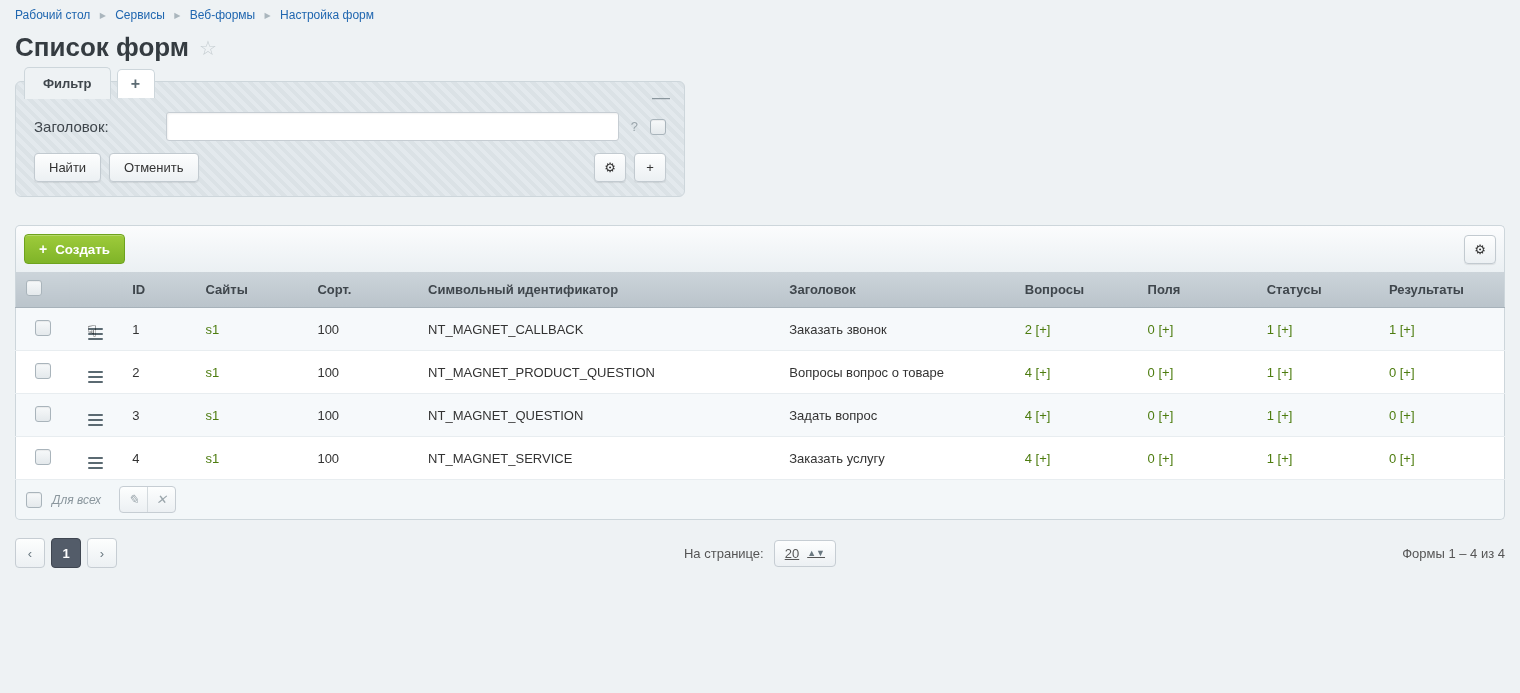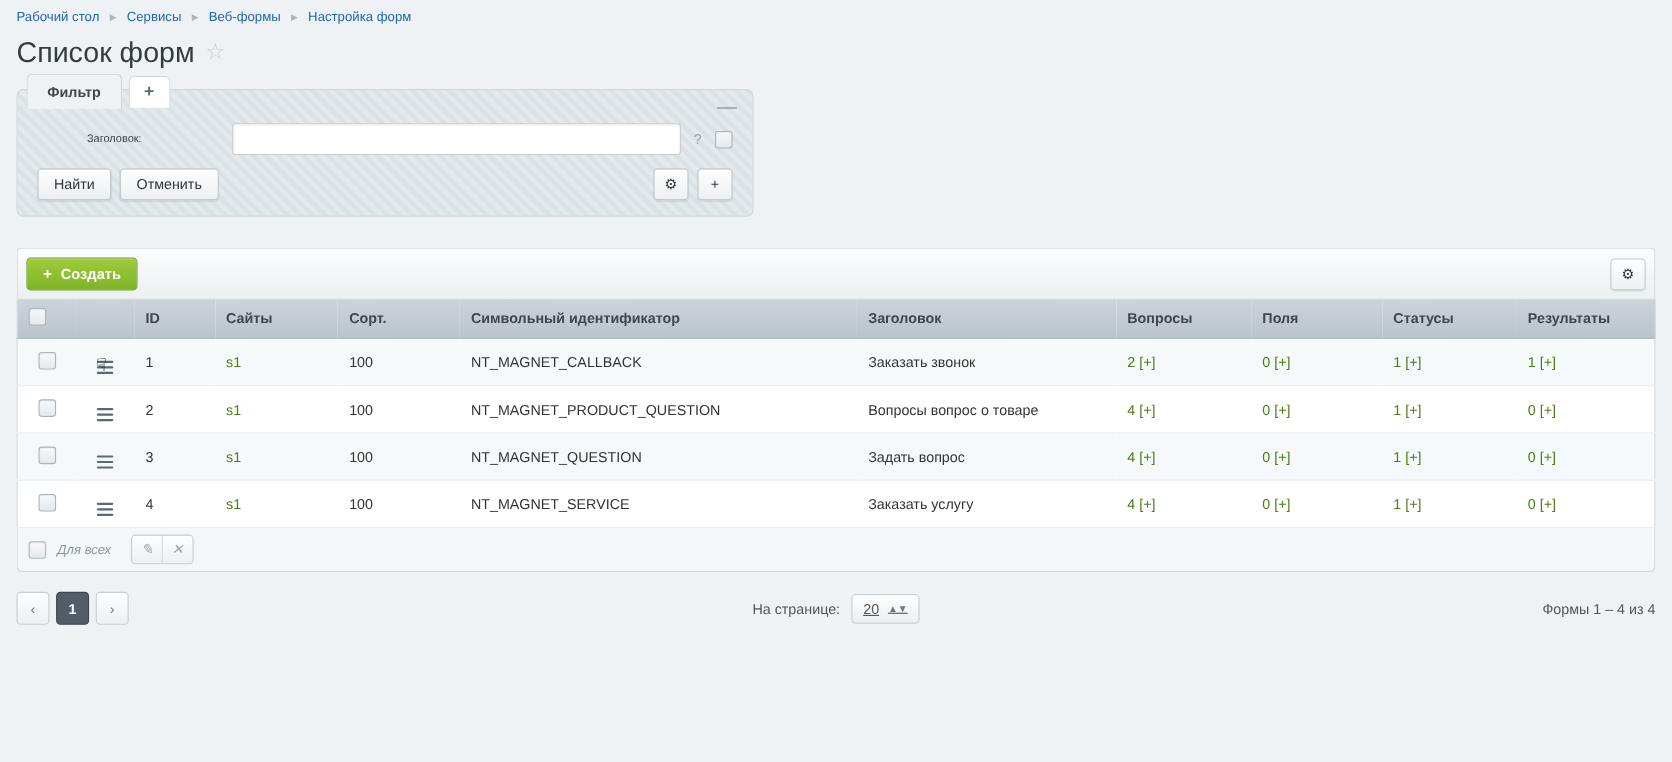--- a/index.html
+++ b/index.html
@@ -14,21 +14,21 @@
 
   .page { padding: 0 15px 30px 15px; }
 
   
   .breadcrumb { padding: 8px 0 4px 0; font-size: 12px; color: #777; }
   .breadcrumb .crumb { color: #2067b0; }
   .breadcrumb .sep { color: #aab6bd; font-size: 8px; padding: 0 6px; vertical-align: middle; }
 
   
   .page-header { display: flex; align-items: center; gap: 10px; padding: 6px 0 18px 0; }
-  .page-title { font-size: 26px; font-weight: 400; color: #353c41; margin: 0; }
+  .page-title { font-size: 26px; font-weight: 700; color: #353c41; margin: 0; }
   .star-icon { color: #c5cdd1; font-size: 20px; cursor: pointer; }
 
   
   .filter-panel {
     width: 670px;
     background: repeating-linear-gradient(45deg,#e3e9ed,#e3e9ed 4px,#dbe2e6 4px,#dbe2e6 8px);
     border: 1px solid #cdd6db;
     border-radius: 6px;
     box-sizing: border-box;
     position: relative;
@@ -64,21 +64,21 @@
     color: #5c6b73; font-size: 16px; font-weight: bold;
     cursor: pointer;
   }
   .filter-collapse {
     position: absolute;
     right: 14px; top: 6px;
     color: #8a969d; font-size: 18px; cursor: pointer;
   }
   .filter-body { padding: 6px 18px 14px 18px; margin-top: -8px; }
   .filter-row { display: flex; align-items: center; gap: 12px; margin-bottom: 12px; }
-  .filter-label { width: 120px; color: #3f464c; font-size: 10px; margin-left: 45px; }
+  .filter-label { width: 120px; color: #3f464c; font-size: 15px; }
   .text-input {
     flex: 1;
     border: 1px solid #c6cdd3;
     border-radius: 3px;
     padding: 6px 8px;
     font-size: 13px;
     background: #fff;
     box-shadow: inset 1px 1px 2px rgba(0,0,0,0.06);
   }
   .help-q { color: #9aa5ab; font-size: 13px; cursor: pointer; }

